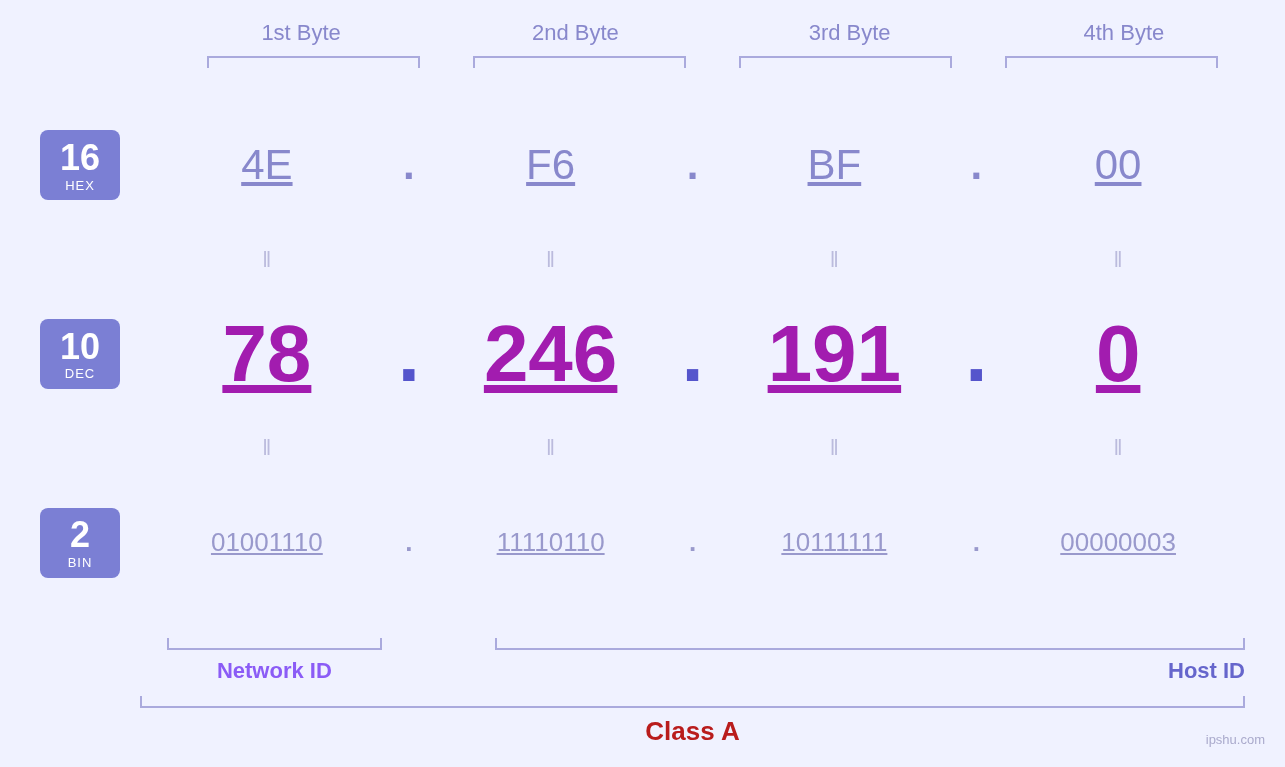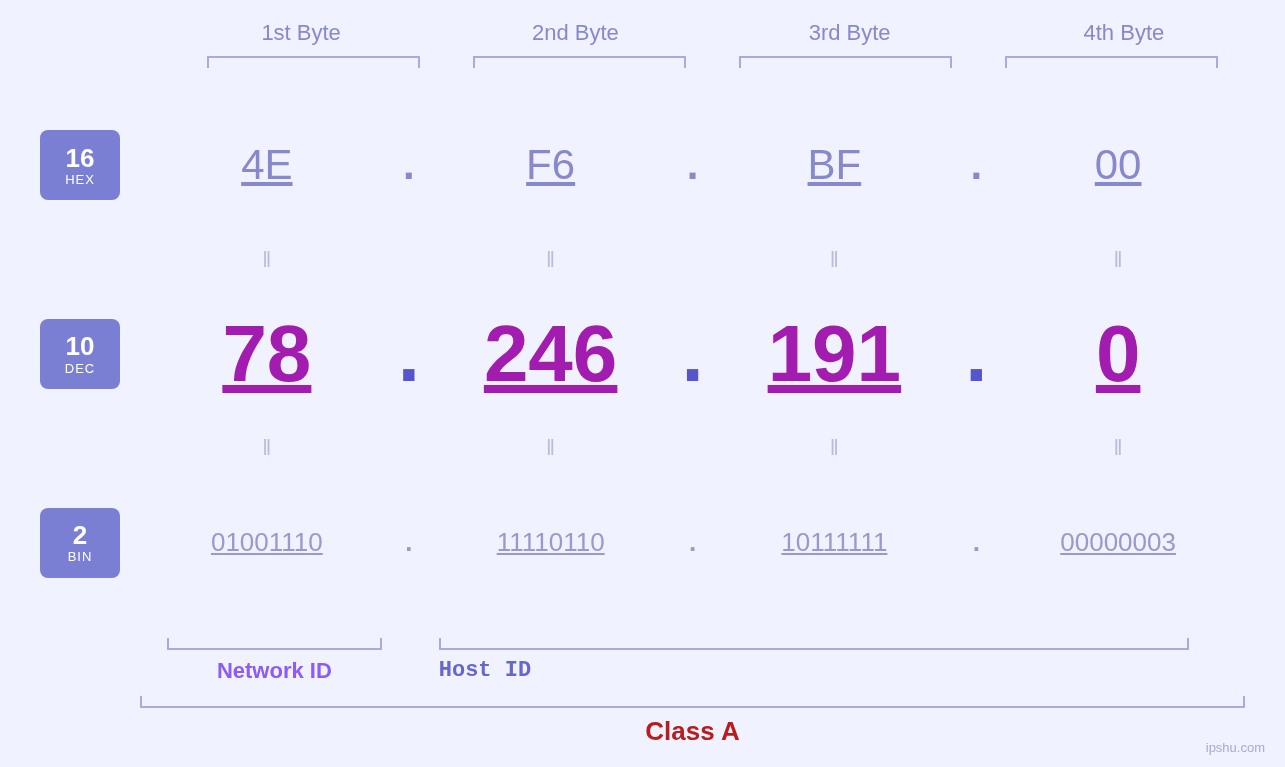--- a/index.html
+++ b/index.html
@@ -86,21 +86,21 @@
       display: flex;
       flex-direction: column;
       align-items: center;
       justify-content: center;
       margin-right: 20px;
       flex-shrink: 0;
     }
 
     .base-number {
       color: white;
-      font-size: 26px;
+      font-size: 36px;
       font-weight: bold;
       line-height: 1.1;
     }
 
     .base-name {
       color: #ffffff;
       font-size: 13px;
       font-weight: 400;
       letter-spacing: 1px;
     }
@@ -173,21 +173,21 @@
     }
 
     
     .bottom-section {
       width: 100%;
       margin-top: 10px;
     }
 
     .watermark {
       position: absolute;
-      bottom: 12px;
+      bottom: 20px;
       right: 20px;
       color: #aaaacc;
       font-size: 13px;
     }
   </style>
 </head>
 <body>
 
 <div class="container">
 
@@ -285,21 +285,21 @@
 
     <div style="display:flex; padding-left:100px; margin-top:8px;">
 
       <div style="flex:1; display:flex; flex-direction:column; align-items:center;">
         <div style="width:80%; height:12px; border-bottom:2px solid #aaaadd; border-left:2px solid #aaaadd; border-right:2px solid #aaaadd;"></div>
         <div style="text-align:center; color:#8b5cf6; font-size:22px; font-weight:600; margin-top:8px;">Network ID</div>
       </div>
 
       <div style="width:30px;"></div>
 
-      <div style="flex:3; display:flex; flex-direction:column; align-items:flex-start;font-family:Liberation Mono, monospace;">
+      <div style="flex:3; display:flex; flex-direction:column; align-items:flex-end;">
         <div style="width:93%; height:12px; border-bottom:2px solid #aaaadd; border-left:2px solid #aaaadd; border-right:2px solid #aaaadd;"></div>
         <div style="text-align:center; color:#6666cc; font-size:22px; font-weight:600; margin-top:8px;">Host ID</div>
       </div>
     </div>
 
     <div style="padding-left:100px; margin-top:12px;">
       <div style="width:100%; height:12px; border-bottom:2px solid #aaaadd; border-left:2px solid #aaaadd; border-right:2px solid #aaaadd;"></div>
       <div style="text-align:center; color:#b91c1c; font-size:26px; font-weight:700; margin-top:8px;">Class A</div>
     </div>
   </div>

